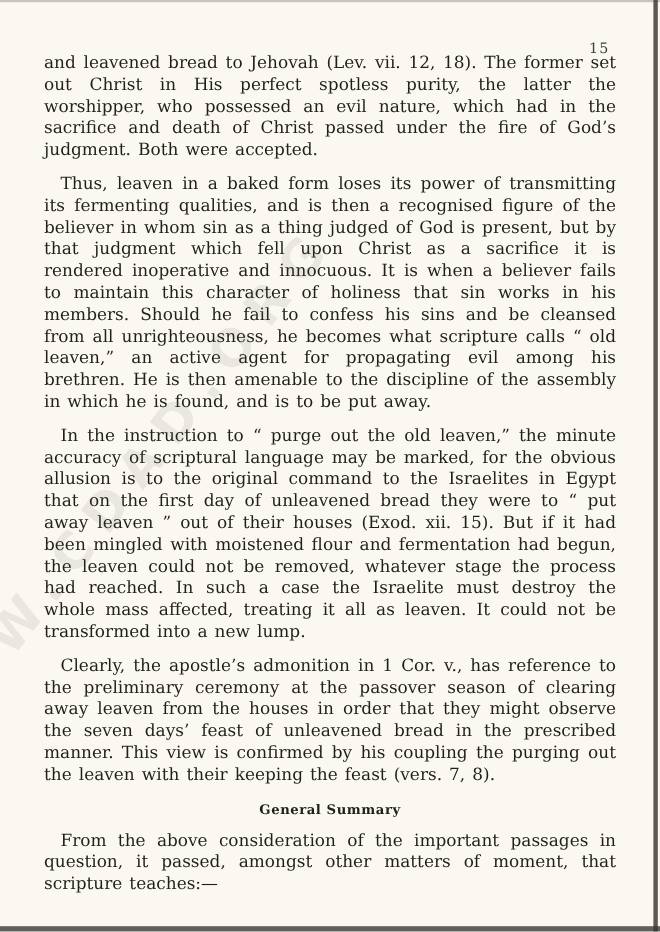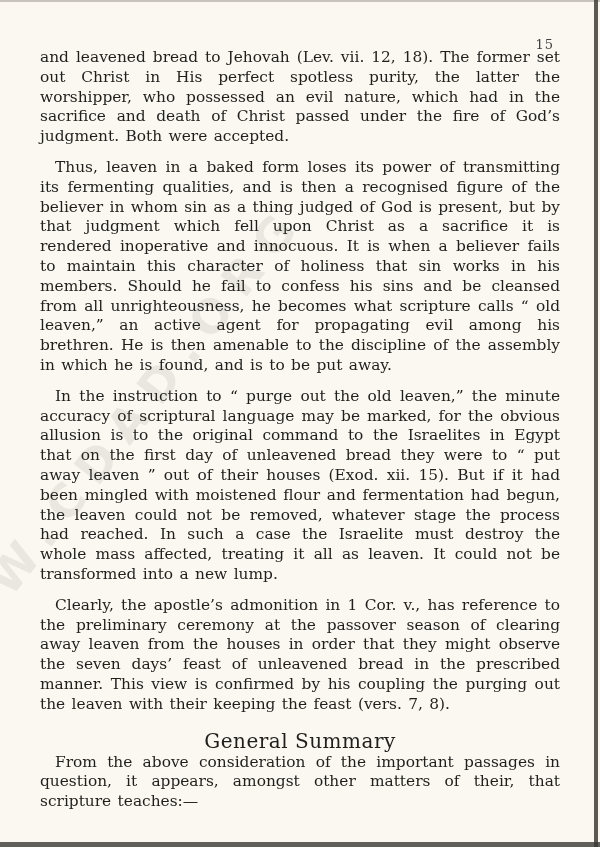--- a/index.html
+++ b/index.html
@@ -71,24 +71,24 @@
     font-size: 15.4px;
     line-height: 19.8px;
     text-align: justify;
     word-spacing: 1.5px;
     color: #201f1c;
   }
   .body-text p.indent {
     text-indent: 15px;
   }
   .section-heading {
-    margin: 14px 0 0 0;
+    margin: 14px 0 12px 0;
     text-align: center;
-    font-size: 20px;
-    font-weight: normal;
+    font-size: 12px;
+    font-weight: bold;
     letter-spacing: 0.5px;
     color: #201f1c;
   }
   .watermark {
     position: absolute;
     left: -60px;
     bottom: 140px;
     width: 900px;
     transform: rotate(-52deg);
     transform-origin: left bottom;
@@ -118,16 +118,16 @@
   </div>
 
   <div class="body-text">
     <p>and leavened bread to Jehovah (Lev. vii. 12, 18).  The former set out Christ in His perfect spotless purity, the latter the worshipper, who possessed an evil nature, which had in the sacrifice and death of Christ passed under the fire of God’s judgment.  Both were accepted.</p>
     <p class="indent">Thus, leaven in a baked form loses its power of transmitting its fermenting qualities, and is then a recognised figure of the believer in whom sin as a thing judged of God is present, but by that judgment which fell upon Christ as a sacrifice it is rendered inoperative and innocuous.  It is when a believer fails to maintain this character of holiness that sin works in his members.  Should he fail to confess his sins and be cleansed from all unrighteousness, he becomes what scripture calls “ old leaven,” an active agent for propagating evil among his brethren.  He is then amenable to the discipline of the assembly in which he is found, and is to be put away.</p>
     <p class="indent">In the instruction to “ purge out the old leaven,” the minute accuracy of scriptural language may be marked, for the obvious allusion is to the original command to the Israelites in Egypt that on the first day of unleavened bread they were to “ put away leaven ” out of their houses (Exod. xii. 15).  But if it had been mingled with moistened flour and fermentation had begun, the leaven could not be removed, whatever stage the process had reached.  In such a case the Israelite must destroy the whole mass affected, treating it all as leaven.  It could not be transformed into a new lump.</p>
     <p class="indent">Clearly, the apostle’s admonition in 1 Cor. v., has reference to the preliminary ceremony at the passover season of clearing away leaven from the houses in order that they might observe the seven days’ feast of unleavened bread in the prescribed manner.  This view is confirmed by his coupling the purging out the leaven with their keeping the feast (vers. 7, 8).</p>
 
     <h2 class="section-heading">General Summary</h2>
 
-    <p class="indent">From the above consideration of the important passages in question, it appears, amongst other matters of their, that scripture teaches:—</p>
+    <p class="indent">From the above consideration of the important passages in question, it passed, amongst other matters of moment, that scripture teaches:—</p>
   </div>
 
 </div>
 
 </body></html>

